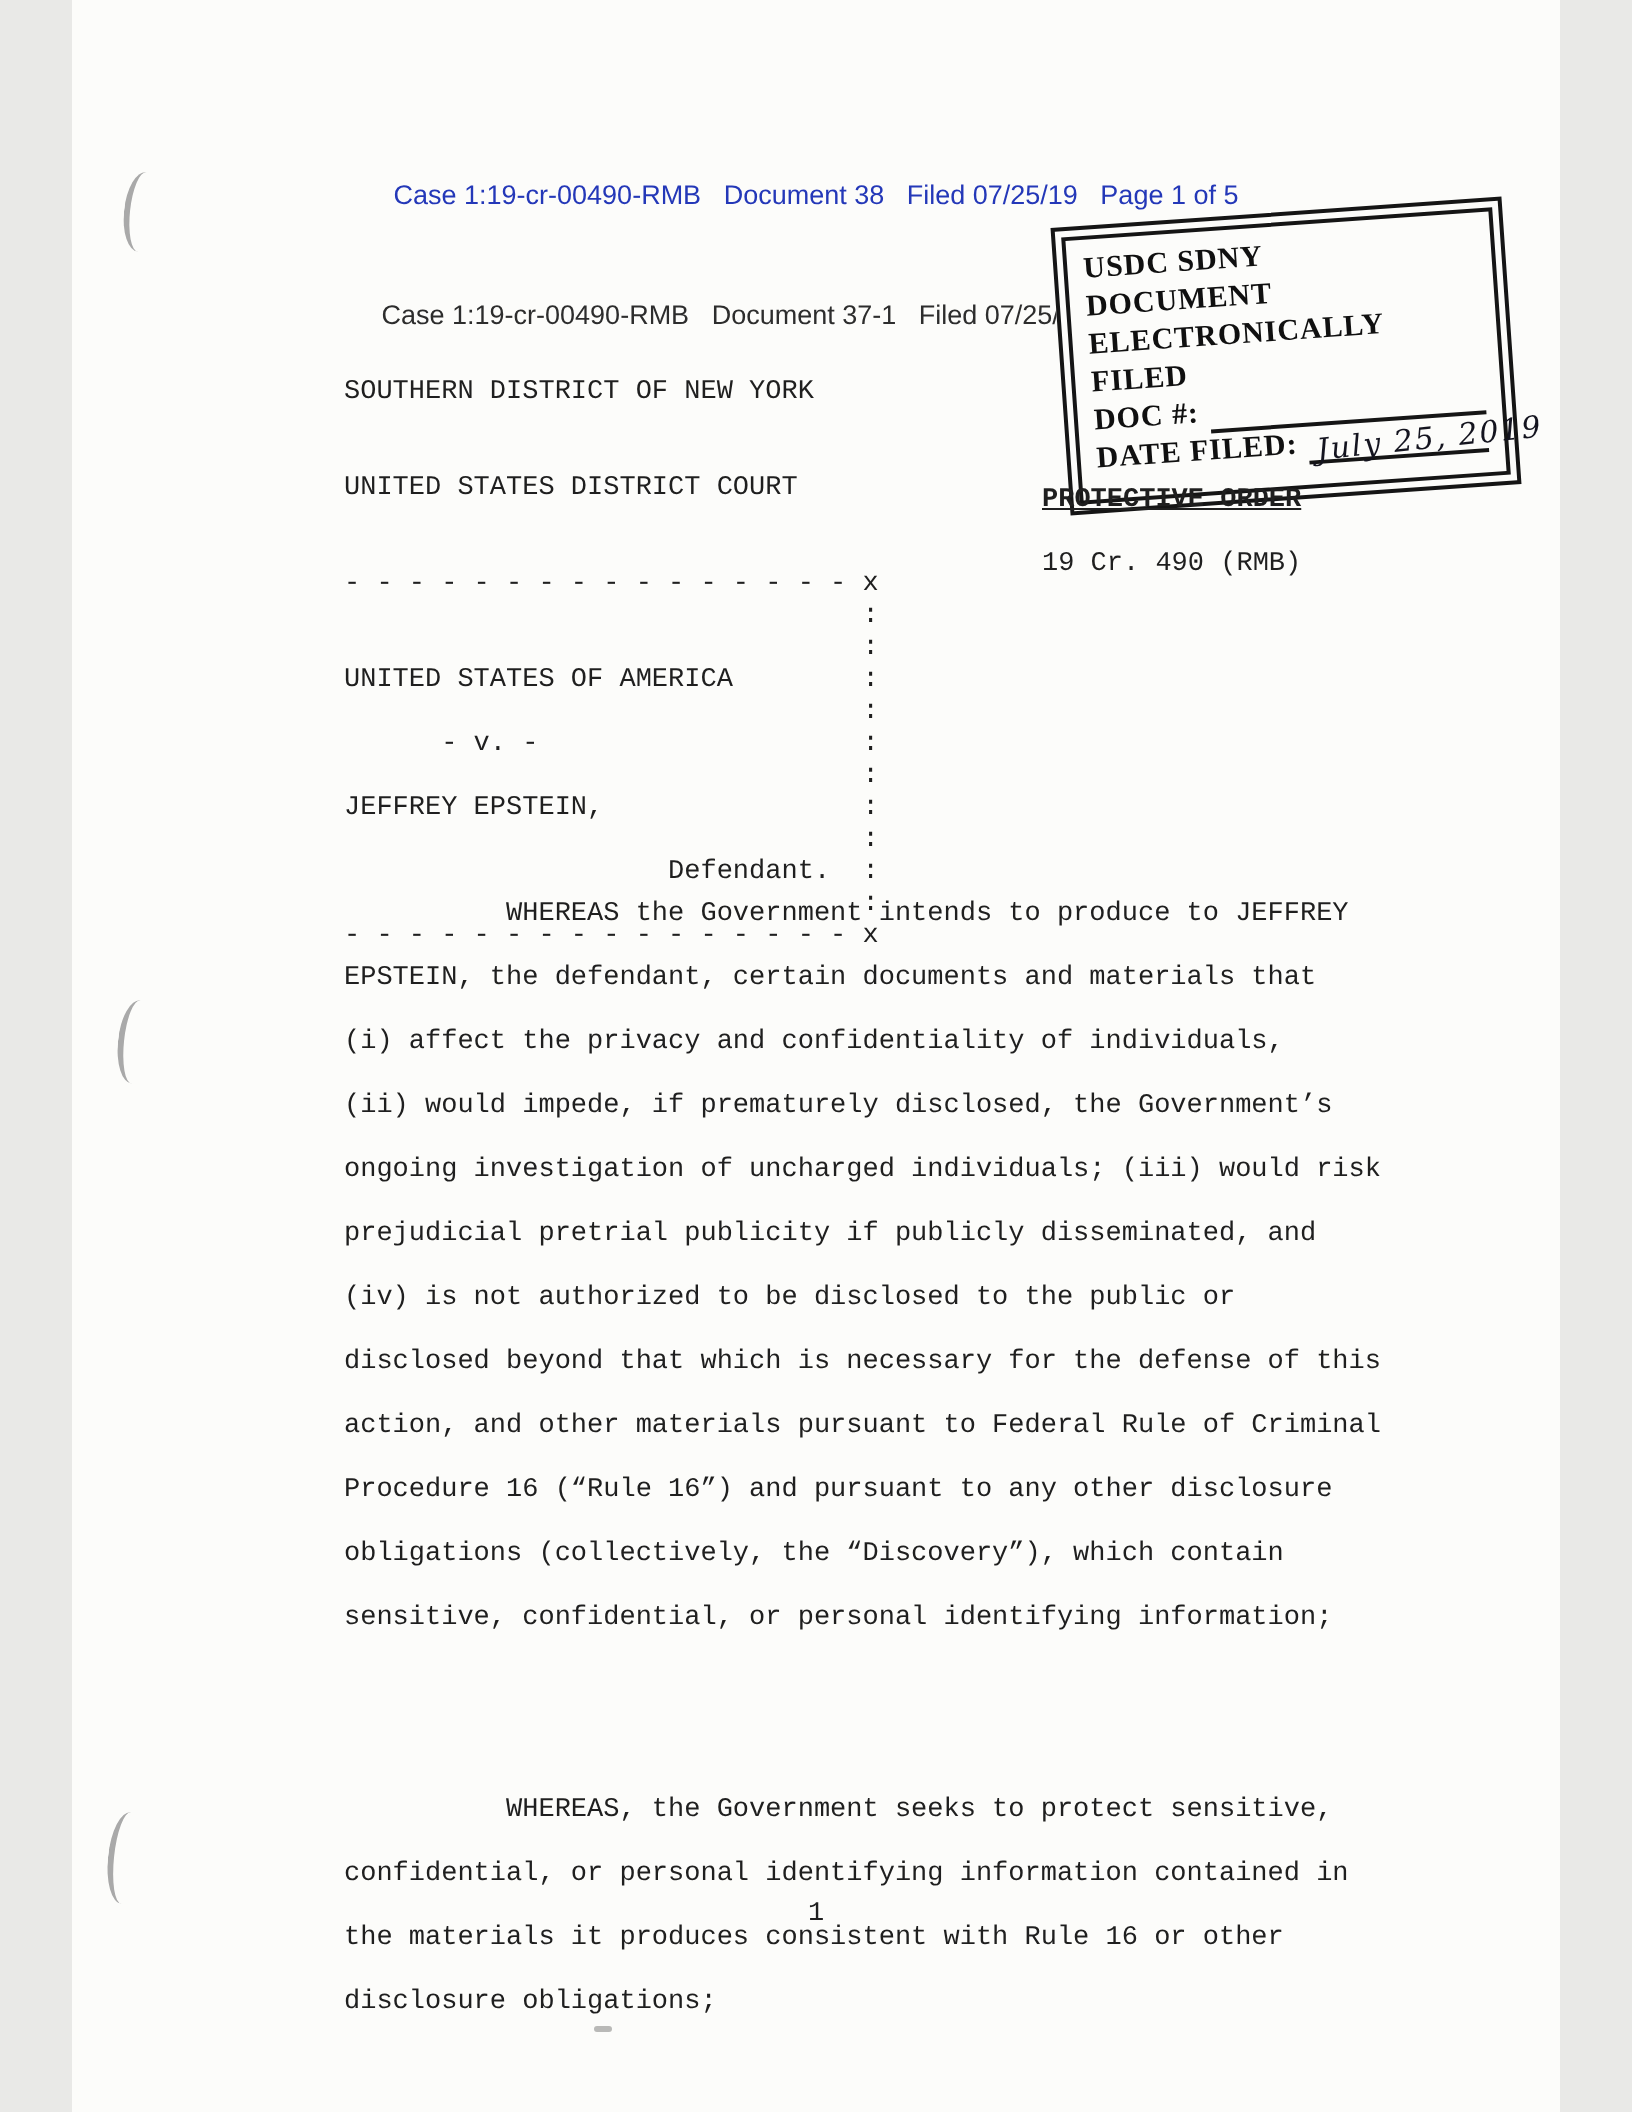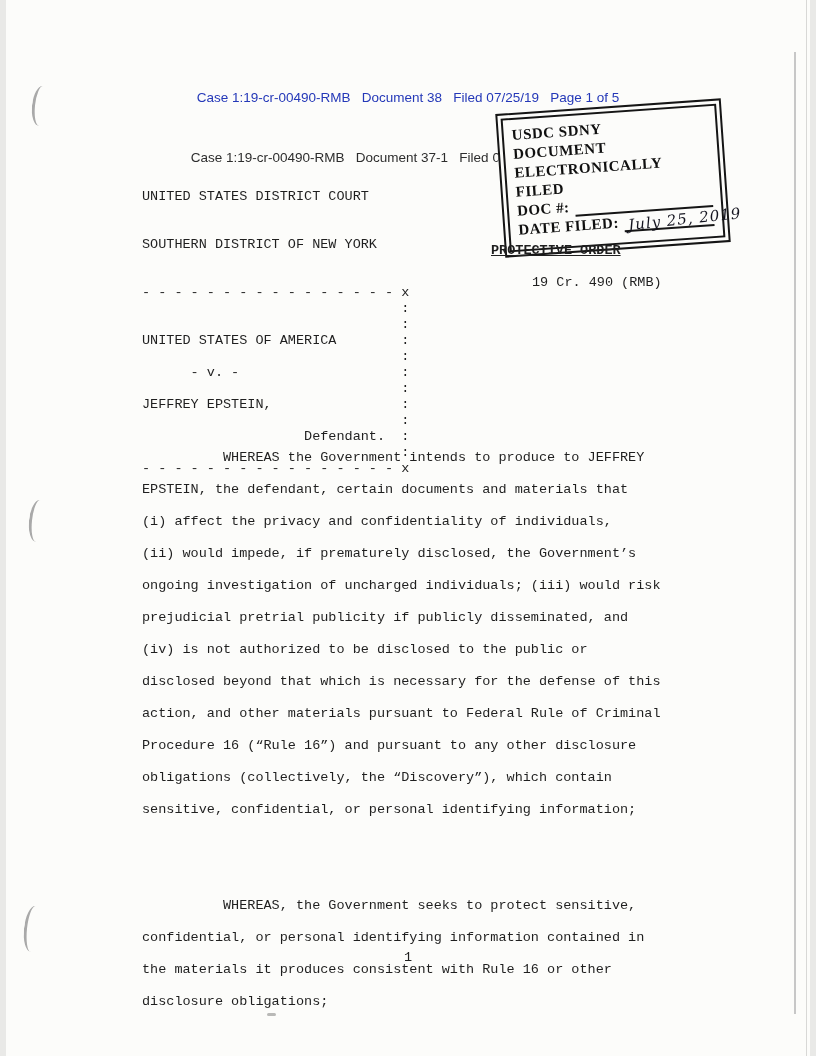--- a/index.html
+++ b/index.html
@@ -1,19 +1,19 @@
 <!DOCTYPE html>
 <html><head>
 <meta charset="utf-8">
 <title>Protective Order — Page 1</title>
 <style>
   * { margin:0; padding:0; box-sizing:border-box; }
   html,body { background:#e9e9e7; }
   .page {
-    position:relative; width:804px; height:1056px; margin:0 auto;
+    position:relative; width:744px; height:1056px; margin:0 auto;
     background:#fcfcfa; overflow:hidden;
     font-family:"Liberation Mono", monospace; color:#1f1f1f;
   }
 
   
   .pdf-header { position:absolute; top:48px; left:0; width:100%; text-align:center;
     font-family:"Liberation Sans", sans-serif; font-size:13.5px; line-height:20px; white-space:pre; }
   .pdf-header .line1 { color:#2438b8; }
   .pdf-header .line2 { color:#2d2d2d; }
 
@@ -26,21 +26,21 @@
   .stamp-row { display:flex; align-items:flex-end; }
   .stamp-underline { flex:1; border-bottom:2px solid #151515; margin-left:5px; height:18px; position:relative; }
   .handwritten { position:absolute; left:4px; bottom:-3px;
     font-family:"DejaVu Serif", serif; font-style:italic; font-weight:normal;
     font-size:15px; letter-spacing:1px; white-space:nowrap; transform:rotate(-2deg); color:#14141f; }
 
   
   .caption { position:absolute; left:136px; top:157px; font-size:13.5px; line-height:16px; white-space:pre; }
   .caption-block { white-space:pre; }
   .order-title { position:absolute; left:349px; top:86px; font-weight:bold; text-decoration:underline; white-space:nowrap; }
-  .case-number { position:absolute; left:349px; top:118px; white-space:nowrap;margin-left:41px; }
+  .case-number { position:absolute; left:349px; top:118px; white-space:nowrap; }
 
   
   .body-text { position:absolute; left:136px; top:378px; font-size:13.5px; line-height:32px; white-space:pre; }
 
   .page-number { position:absolute; top:950px; left:0; width:100%; text-align:center; font-size:13.5px; }
 
   
   .scan-paren { position:absolute; width:18px; height:40px;
     border-left:3px solid #9b9b9b; border-radius:50%; transform:rotate(6deg); opacity:0.85; }
   .scan-paren.p1 { left:26px; top:86px; }
@@ -74,22 +74,22 @@
       <div class="stamp-row">
         <span>DATE FILED:</span>
         <span class="stamp-underline">
             <span class="handwritten">July 25, 2019</span>
           </span>
       </div>
     </div>
   </div>
 
   <div class="caption">
+    <div>SOUTHERN DISTRICT OF NEW YORK</div>
     <div>UNITED STATES DISTRICT COURT</div>
-    <div>SOUTHERN DISTRICT OF NEW YORK</div>
     <div class="caption-block">- - - - - - - - - - - - - - - - x
                                 :
                                 :
 UNITED STATES OF AMERICA        :
                                 :
       - v. -                    :
                                 :
 JEFFREY EPSTEIN,                :
                                 :
                     Defendant.  :

